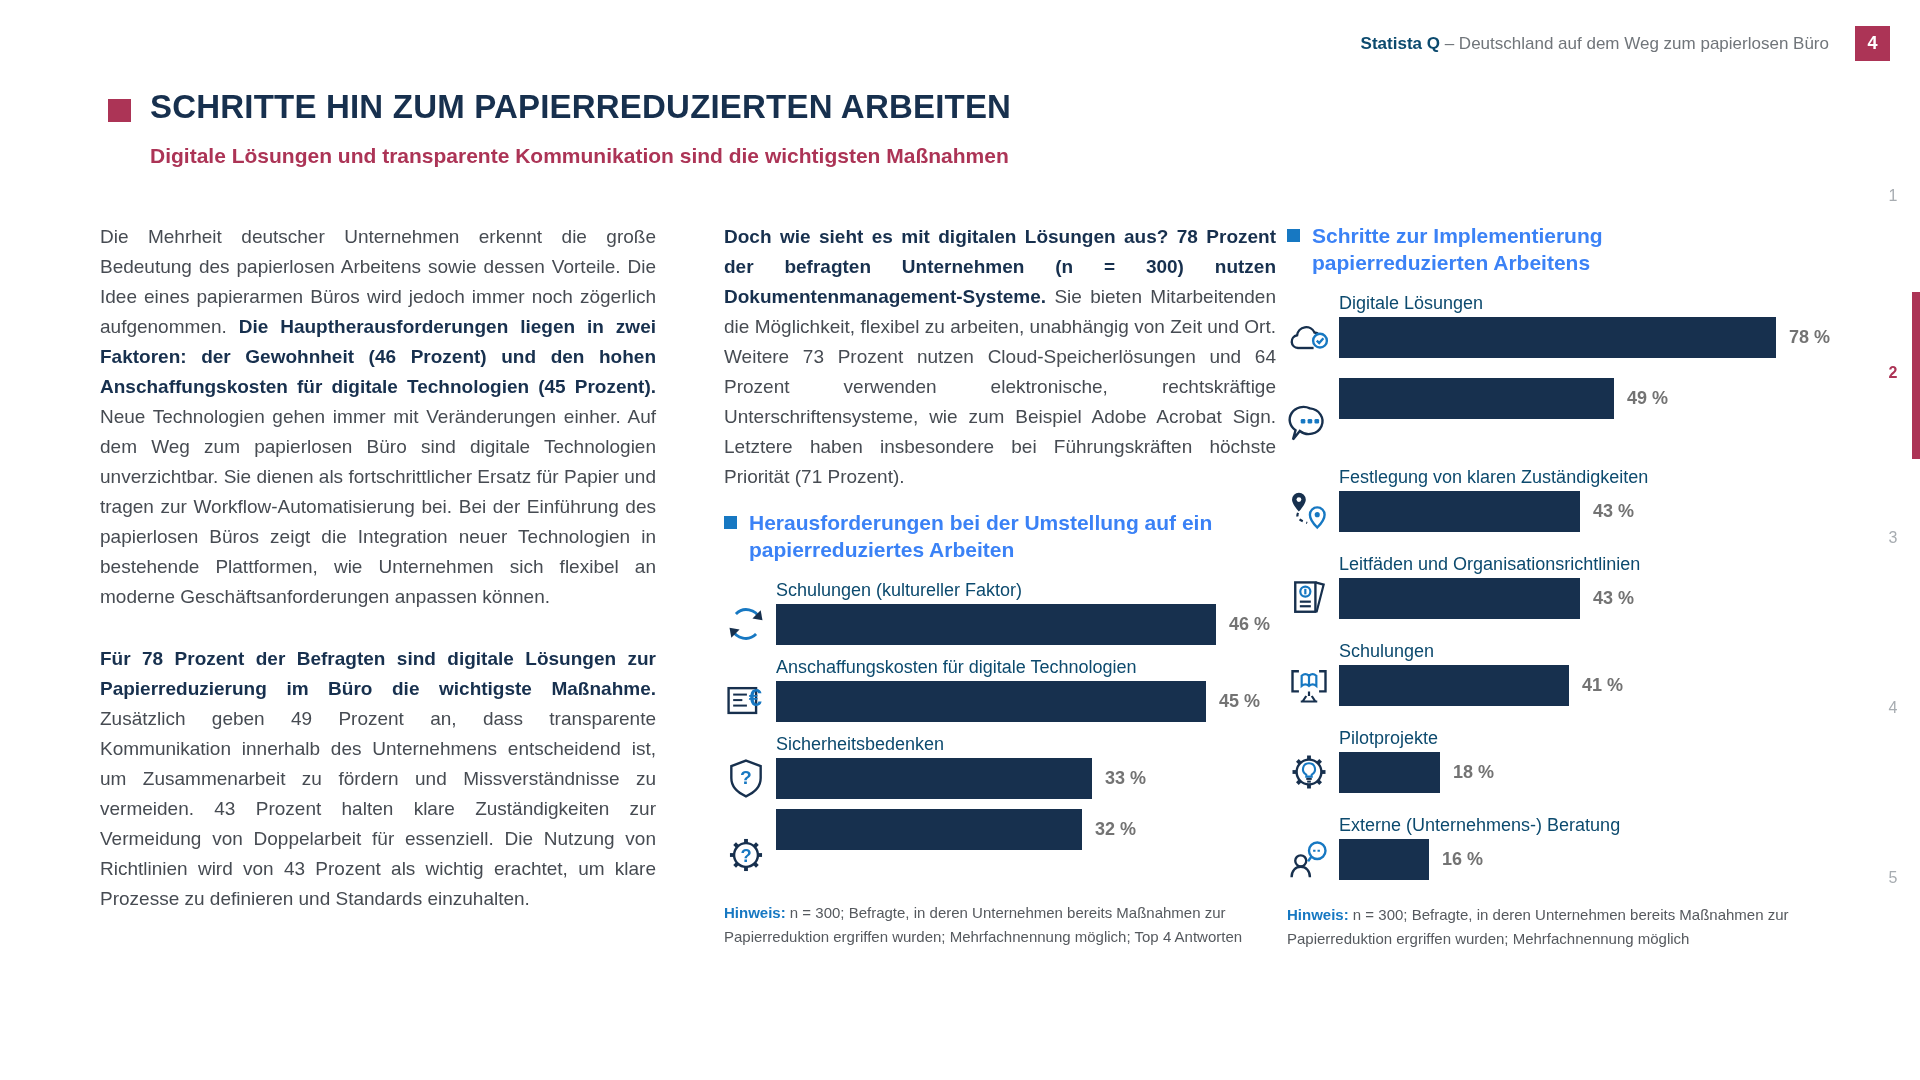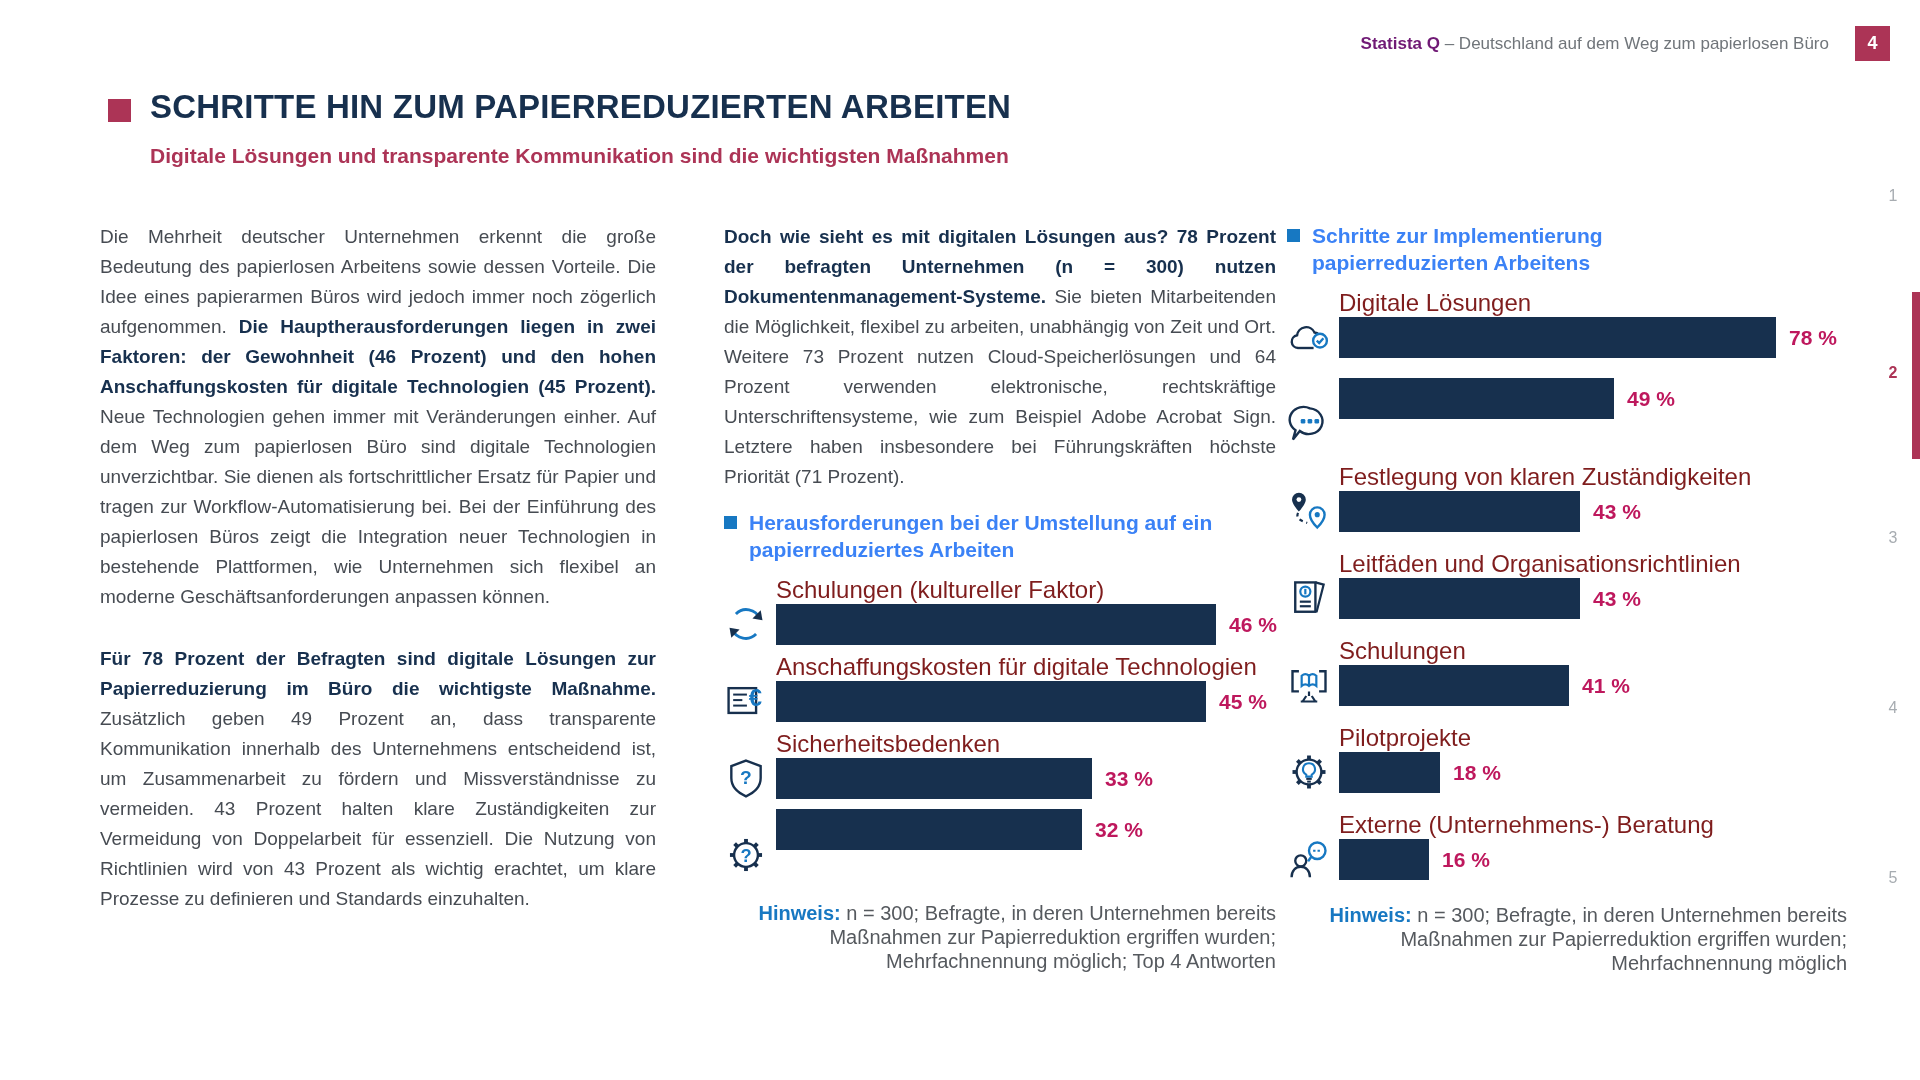--- a/index.html
+++ b/index.html
@@ -3,21 +3,21 @@
 <meta charset="utf-8">
 <style>
   * { margin:0; padding:0; box-sizing:border-box; }
   html,body { background:#ffffff; }
   body { font-family:"Liberation Sans", sans-serif; }
   .page { position:relative; width:1920px; height:1080px; background:#fff; overflow:hidden; }
 
   
   .header { position:absolute; top:26px; right:30px; display:flex; align-items:center; gap:26px; }
   .header-text { font-size:17px; color:#70757a; white-space:nowrap; }
-  .header-text .brand { font-weight:bold; color:#701a75; }
+  .header-text .brand { font-weight:bold; color:#0c4a6e; }
   .page-box { width:35px; height:35px; background:#ac3456; color:#fff; font-size:18px; font-weight:bold;
               display:flex; align-items:center; justify-content:center; }
 
   
   .title-square { position:absolute; left:108px; top:99px; width:23px; height:23px; background:#ac3456; }
   .page-title { position:absolute; left:150px; top:88px; font-size:33px; font-weight:bold; color:#17304e; letter-spacing:0.2px; }
   .page-subtitle { position:absolute; left:150px; top:144px; font-size:21px; color:#ac3456; }
 
   
   .column { position:absolute; top:222px; }
@@ -37,27 +37,27 @@
   .col-mid .chart-heading h3 { max-width:470px; }
   .col-right .chart-heading h3 { max-width:320px; }
   .chart { margin-top:15px; }
 
   
   .bar-row { display:flex; }
   #chart-0 .bar-row { margin-bottom:9px; }
   #chart-1 .bar-row { margin-bottom:19px; }
   .bar-icon { flex:0 0 52px; padding-top:24px; }
   .bar-main { flex:1; }
-  .bar-label { font-size:24px; line-height:24px; color:#7f1d1d; margin-bottom:2px; white-space:nowrap; }
+  .bar-label { font-size:18px; line-height:24px; color:#0c4a6e; margin-bottom:2px; white-space:nowrap; }
   .bar-line { display:flex; align-items:center; }
   .bar-fill { height:41px; background:#17304e; }
-  .bar-value { margin-left:13px; font-size:21px; font-weight:bold; color:#be185d; white-space:nowrap; }
-
-  
-  .note { margin-top:22px; font-size:20px; line-height:24px; color:#55595e; max-width:565px;text-align:right; }
+  .bar-value { margin-left:13px; font-size:18px; font-weight:bold; color:#737373; white-space:nowrap; }
+
+  
+  .note { margin-top:22px; font-size:15px; line-height:24px; color:#55595e; max-width:565px; }
   .note .note-label { font-weight:bold; color:#1778c2; }
   #chart-0 + .note, .col-mid .note { margin-top:24px; }
 
   
   .side-nav-num { position:absolute; right:16px; width:22px; text-align:center; font-size:16px; color:#a7acb1; }
   .side-nav-num.active { color:#ac3456; font-weight:bold; }
   .side-indicator { position:absolute; right:0; top:292px; width:8px; height:167px; background:#ac3456; }
 
   svg.icon { display:block; }
 </style>

